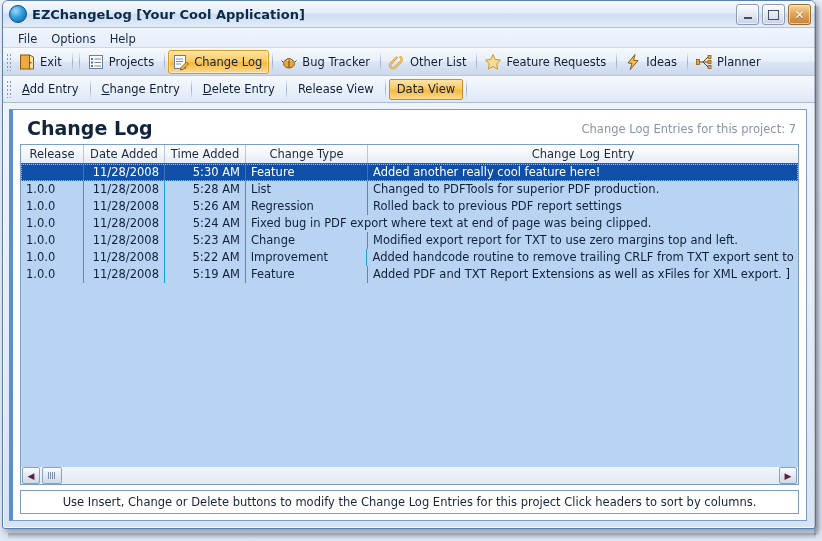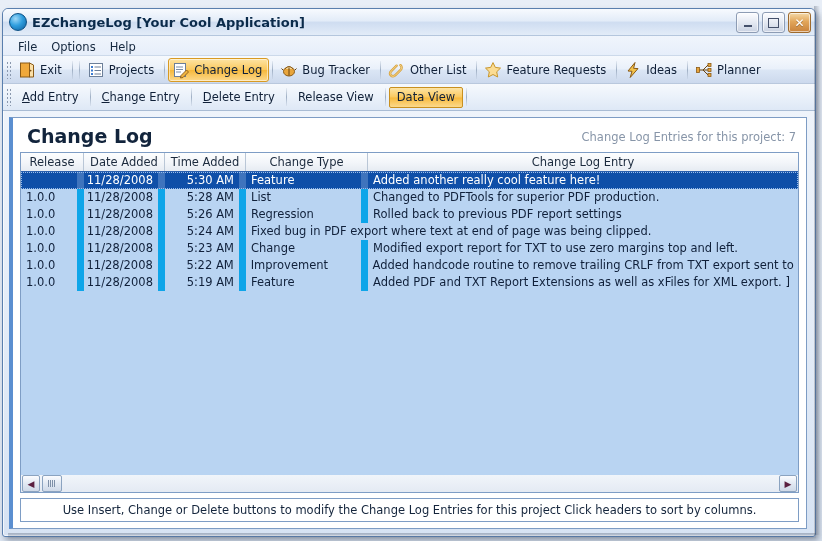--- a/index.html
+++ b/index.html
@@ -12,21 +12,21 @@
     position: relative;
     width: 822px;
     height: 541px;
     overflow: hidden;
     background: linear-gradient(to bottom, #e8eef7 0%, #dde6f2 100%);
   }
 
   
   .window {
     position: absolute;
-    left: 2px; top: 8px;
+    left: 2px; top: 0;
     width: 812px; height: 527px;
     border: 1px solid #5a7fae;
     border-radius: 6px 6px 3px 3px;
     background: linear-gradient(to bottom, #f3f7fc 0%, #e5edf8 55%, #d7e3f3 100%);
     box-shadow: 0 0 0 1px rgba(255,255,255,0.7) inset,
                 3px 4px 6px rgba(60,70,90,0.45);
     overflow: hidden;
   }
   .win-shadow-r {
     position:absolute; right:2px; top:6px; width:6px; height:529px;
@@ -247,21 +247,21 @@
     height: 17px;
     font-size: 11.5px;
     color: #10203a;
     cursor: default;
   }
   .row.sel { background: #0f4fa8; color: #ffffff; outline: 1px dotted #9bbdea; outline-offset: -1px; }
   .cell {
     box-sizing: border-box;
     display: flex; align-items: center;
     padding: 0 5px;
-    border-right: 7px solid #0ea5e9;
+    border-right: 1px solid #0ea5e9;
     overflow: hidden;
     white-space: nowrap;
   }
   .row.sel .cell { border-right-color: #3f74bd; }
   .cell.r { justify-content: flex-end; }
   .cell.last { border-right: none; }
 
   
   .col-release { width: 63px; }
   .col-date    { width: 81px; }

